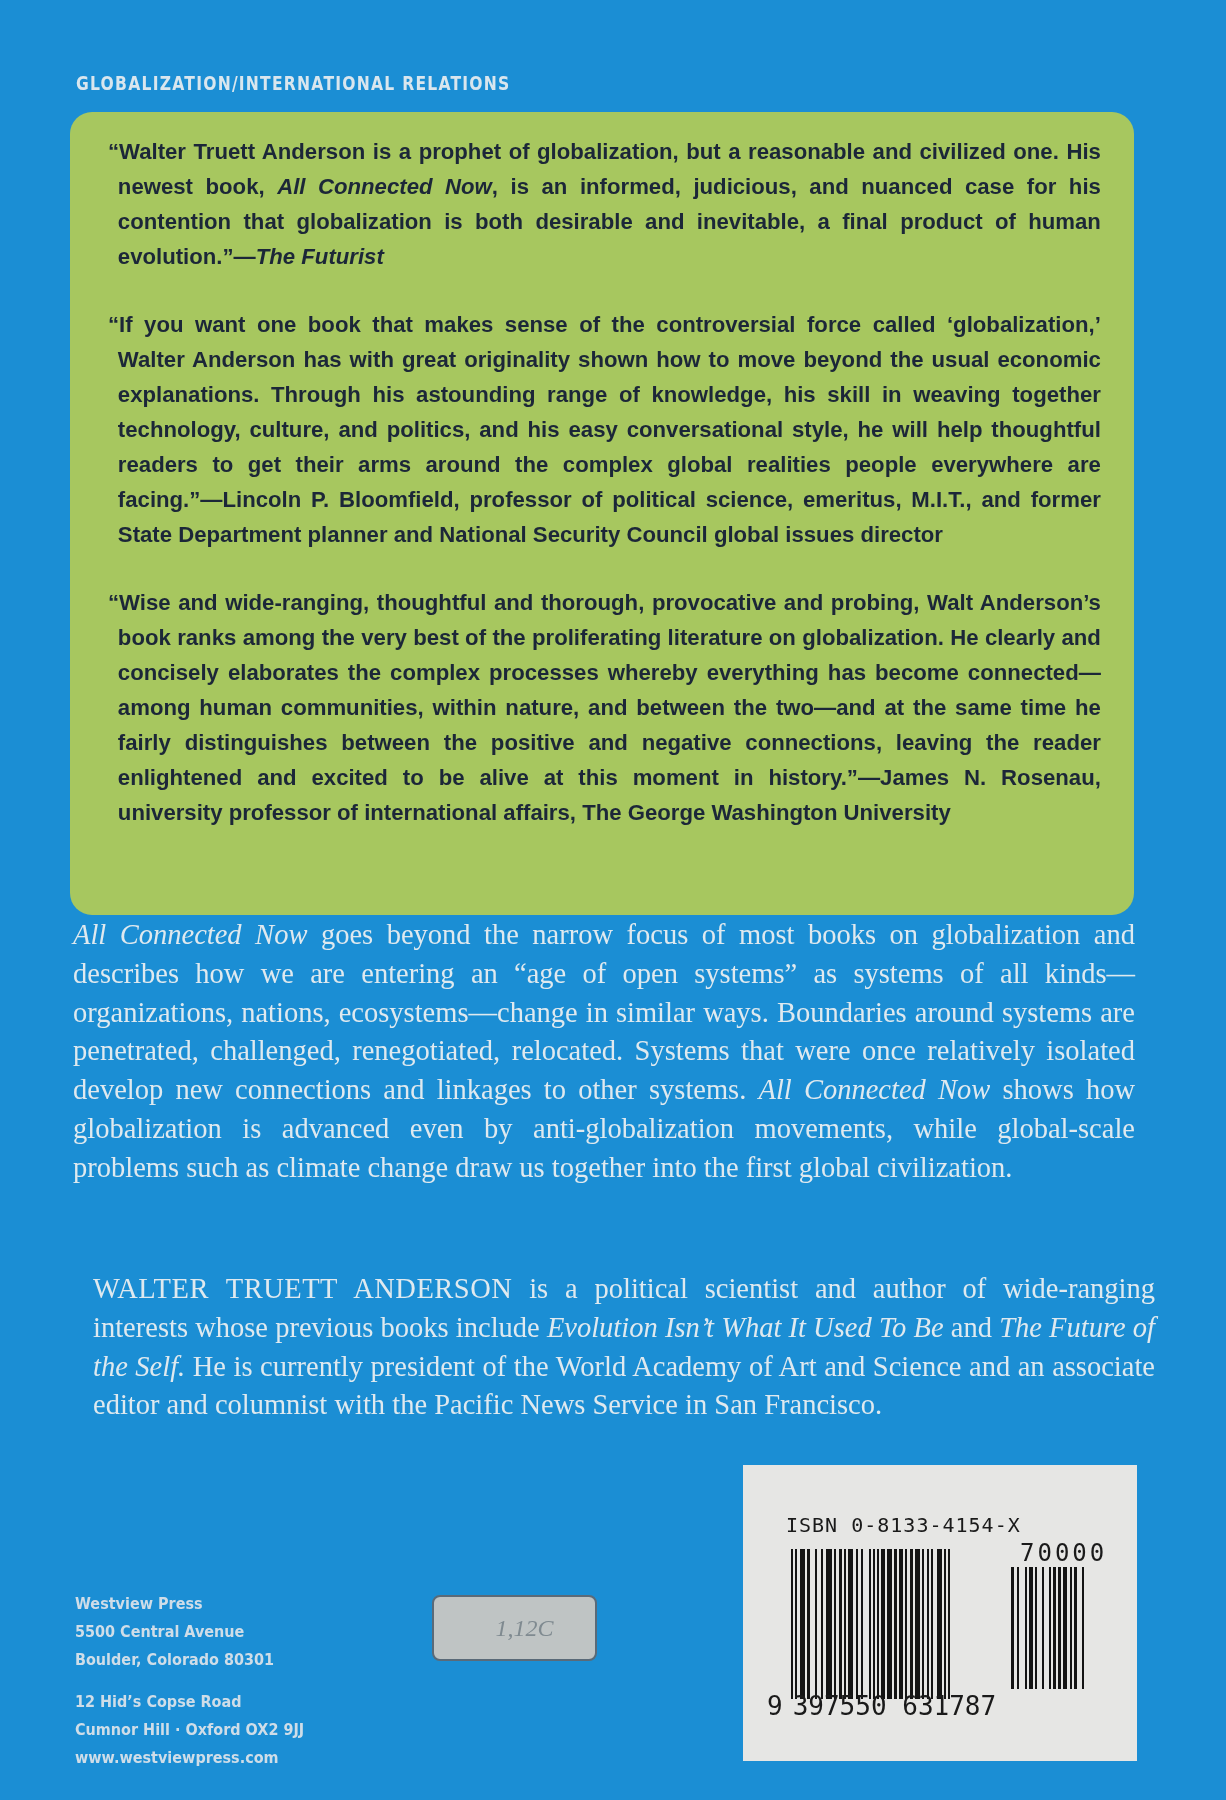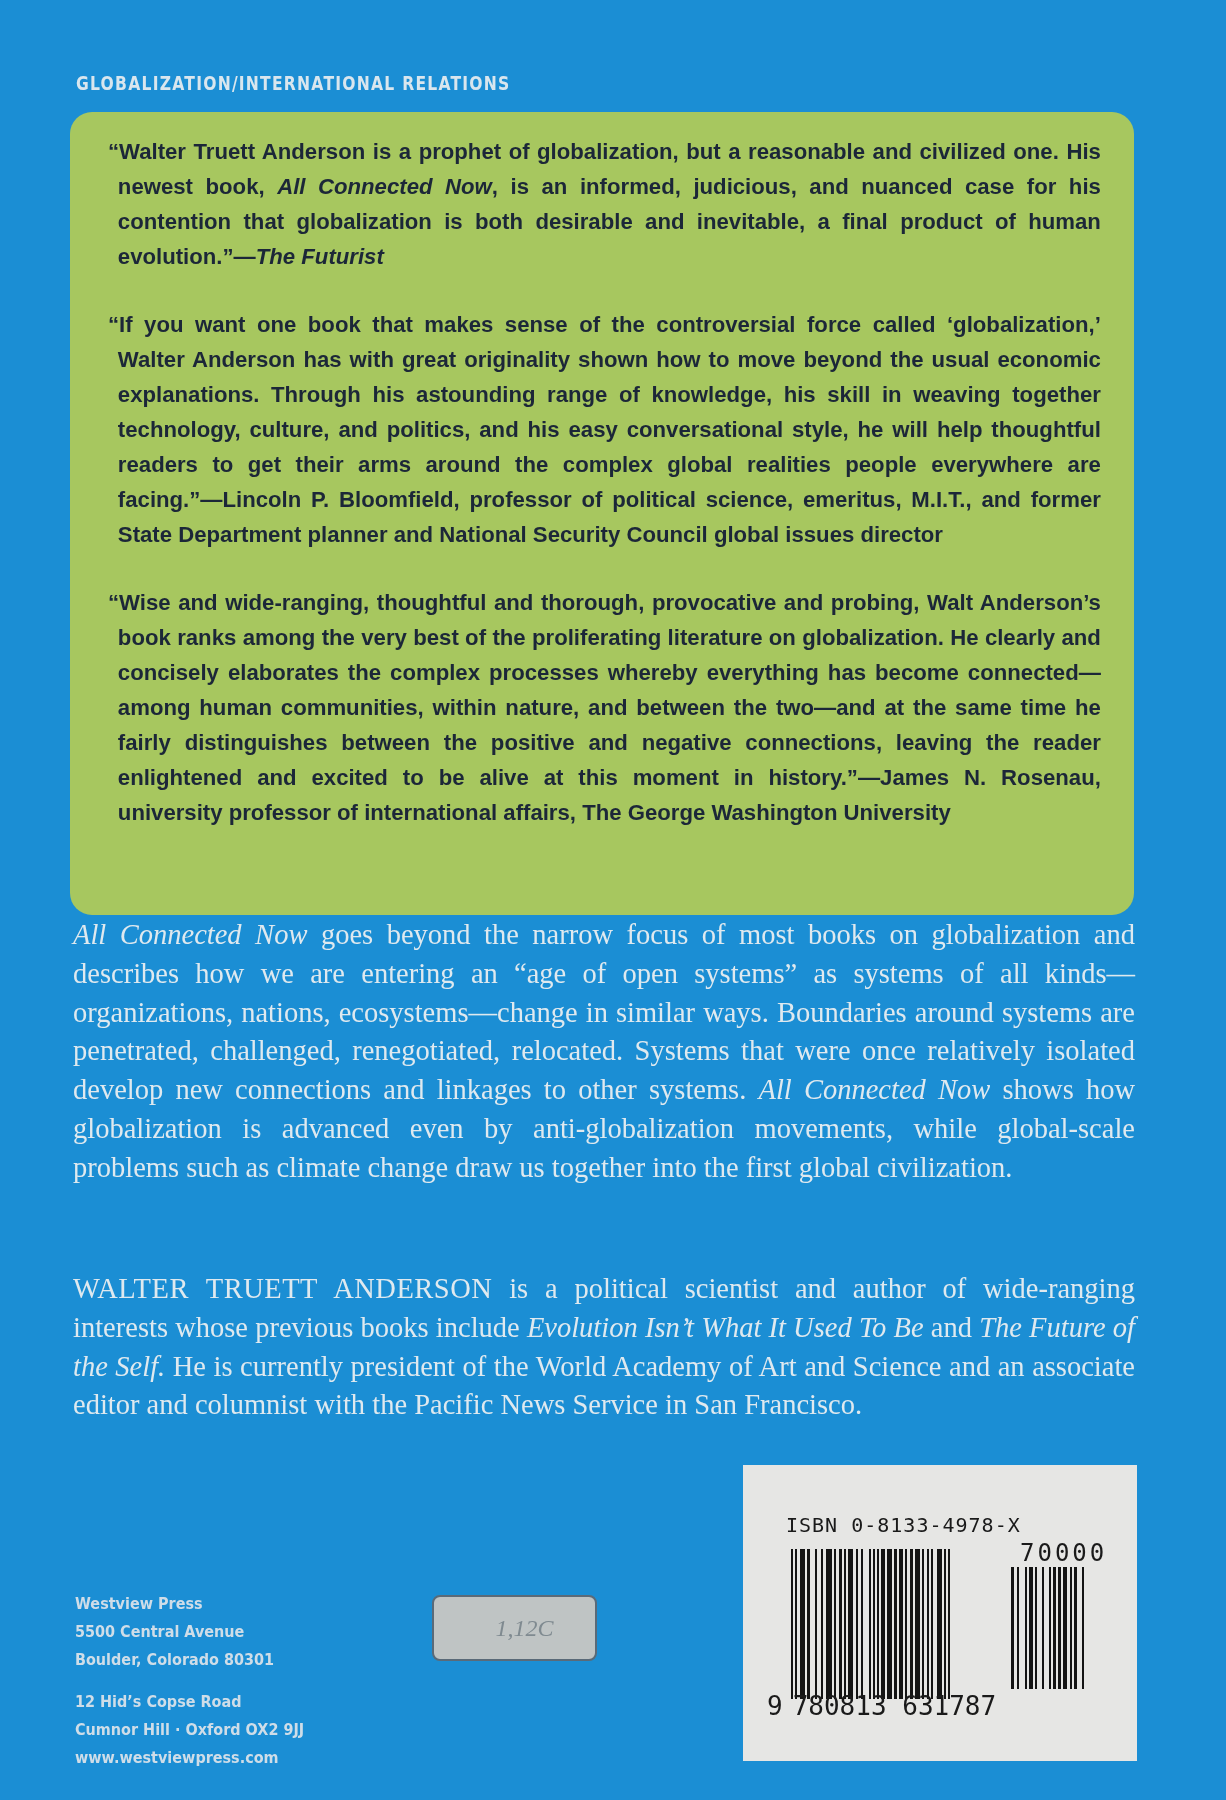--- a/index.html
+++ b/index.html
@@ -40,21 +40,21 @@
     .desc, .bio {
       position: absolute; left: 73px; width: 1062px;
       color: #dfe9ef;
       font-family: "Liberation Serif", serif;
       font-size: 28.5px;
       line-height: 38.8px;
       text-align: justify;
       margin: 0;
     }
     .desc { top: 916px; }
-    .bio { top: 1270px; }
+    .bio { top: 1270px; margin-left: 20px; }
     .desc i, .bio i { font-style: italic; }
     .sc { letter-spacing: 0.5px; }
     .publisher {
       position: absolute; left: 75px; top: 1590px;
       color: #cfdde8;
       font-family: "DejaVu Sans", sans-serif;
       font-weight: bold;
       font-size: 16px;
       line-height: 28px;
       transform: scaleX(0.9); transform-origin: left;
@@ -129,21 +129,21 @@
   <div>12 Hid’s Copse Road</div>
   <div>Cumnor Hill · Oxford OX2 9JJ</div>
   <div>www.westviewpress.com</div>
 </div>
 
 <div class="price-sticker">
   <span>1,12C</span>
 </div>
 
 <div class="barcode-box">
-  <div class="isbn-text">ISBN 0-8133-4978-X</div>
+  <div class="isbn-text">ISBN 0-8133-4154-X</div>
   <div class="main-bars" id="mainBars">
       <div class="bar" style="width: 2px;"></div>
       <div class="space" style="width: 2px;"></div>
       <div class="bar" style="width: 2px;"></div>
       <div class="space" style="width: 3px;"></div>
       <div class="bar" style="width: 5px;"></div>
       <div class="space" style="width: 2px;"></div>
       <div class="bar" style="width: 3px;"></div>
       <div class="space" style="width: 5px;"></div>
       <div class="bar" style="width: 2px;"></div>
@@ -217,14 +217,14 @@
       <div class="bar" style="width: 3px;"></div>
       <div class="space" style="width: 2px;"></div>
       <div class="bar" style="width: 4px;"></div>
       <div class="space" style="width: 3px;"></div>
       <div class="bar" style="width: 2px;"></div>
       <div class="space" style="width: 2px;"></div>
       <div class="bar" style="width: 3px;"></div>
       <div class="space" style="width: 5px;"></div>
       <div class="bar" style="width: 2px;"></div>
     </div>
-  <div class="ean-digits"><span class="first">9</span><span>780813</span>&nbsp;<span>631787</span></div>
+  <div class="ean-digits"><span class="first">9</span><span>397550</span>&nbsp;<span>631787</span></div>
 </div>
 
 </body></html>

